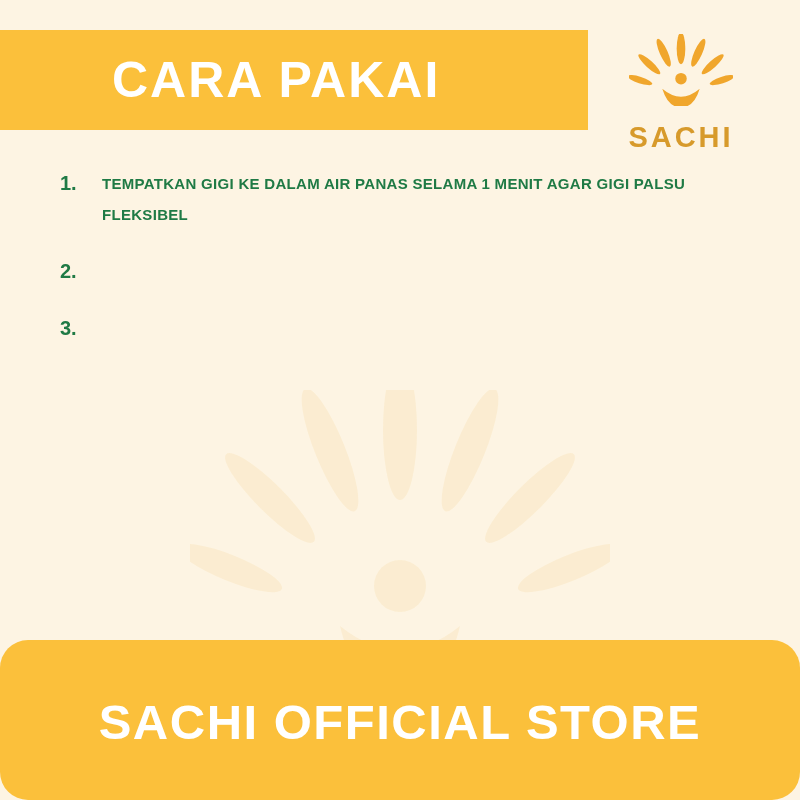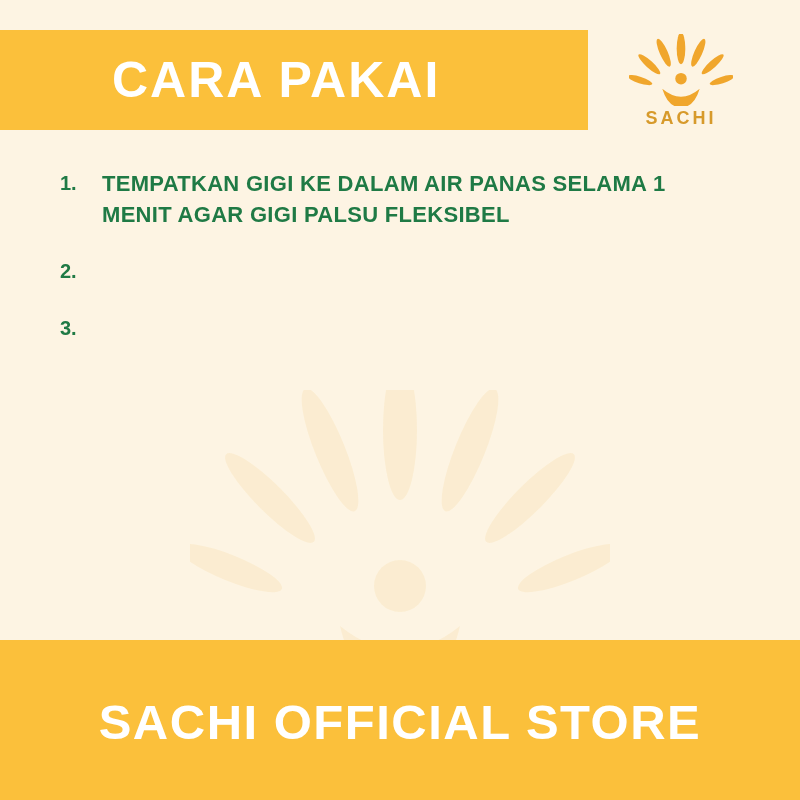--- a/index.html
+++ b/index.html
@@ -62,23 +62,23 @@
     width: 126px;
     text-align: center;
   }
   .brand-mark {
     width: 104px;
     height: 72px;
     margin: 0 auto;
     display: block;
   }
   .brand-name {
-    margin-top: 2px;
+    margin-top: 15px;
     color: #d79a2b;
-    font-size: 18px;
+    font-size: 29px;
     font-weight: bold;
     letter-spacing: 3px;
   }
 
   
   .steps {
     position: absolute;
     left: 0;
     top: 168px;
     width: 800px;
@@ -95,38 +95,39 @@
     flex: 0 0 46px;
     color: #1f7a45;
     font-size: 20px;
     font-weight: bold;
     line-height: 31px;
     padding-left: 4px;
     box-sizing: border-box;
   }
   .step-text {
     color: #1f7a45;
-    font-size: 22px;
+    font-size: 15px;
     font-weight: bold;
     line-height: 31px;
     letter-spacing: 0.3px;
     max-width: 600px;
   }
 
   
   .footer-band {
     position: absolute;
     left: 0;
     bottom: 0;
     width: 800px;
     height: 160px;
     background: #fbc03b;
     display: flex;
     align-items: center;
     justify-content: center;
+    border-radius: 28px;
   }
   .footer-title {
     color: #ffffff;
     font-size: 49px;
     font-weight: bold;
     letter-spacing: 1.5px;
     white-space: nowrap;
     margin-top: 4px;
   }
 </style>

